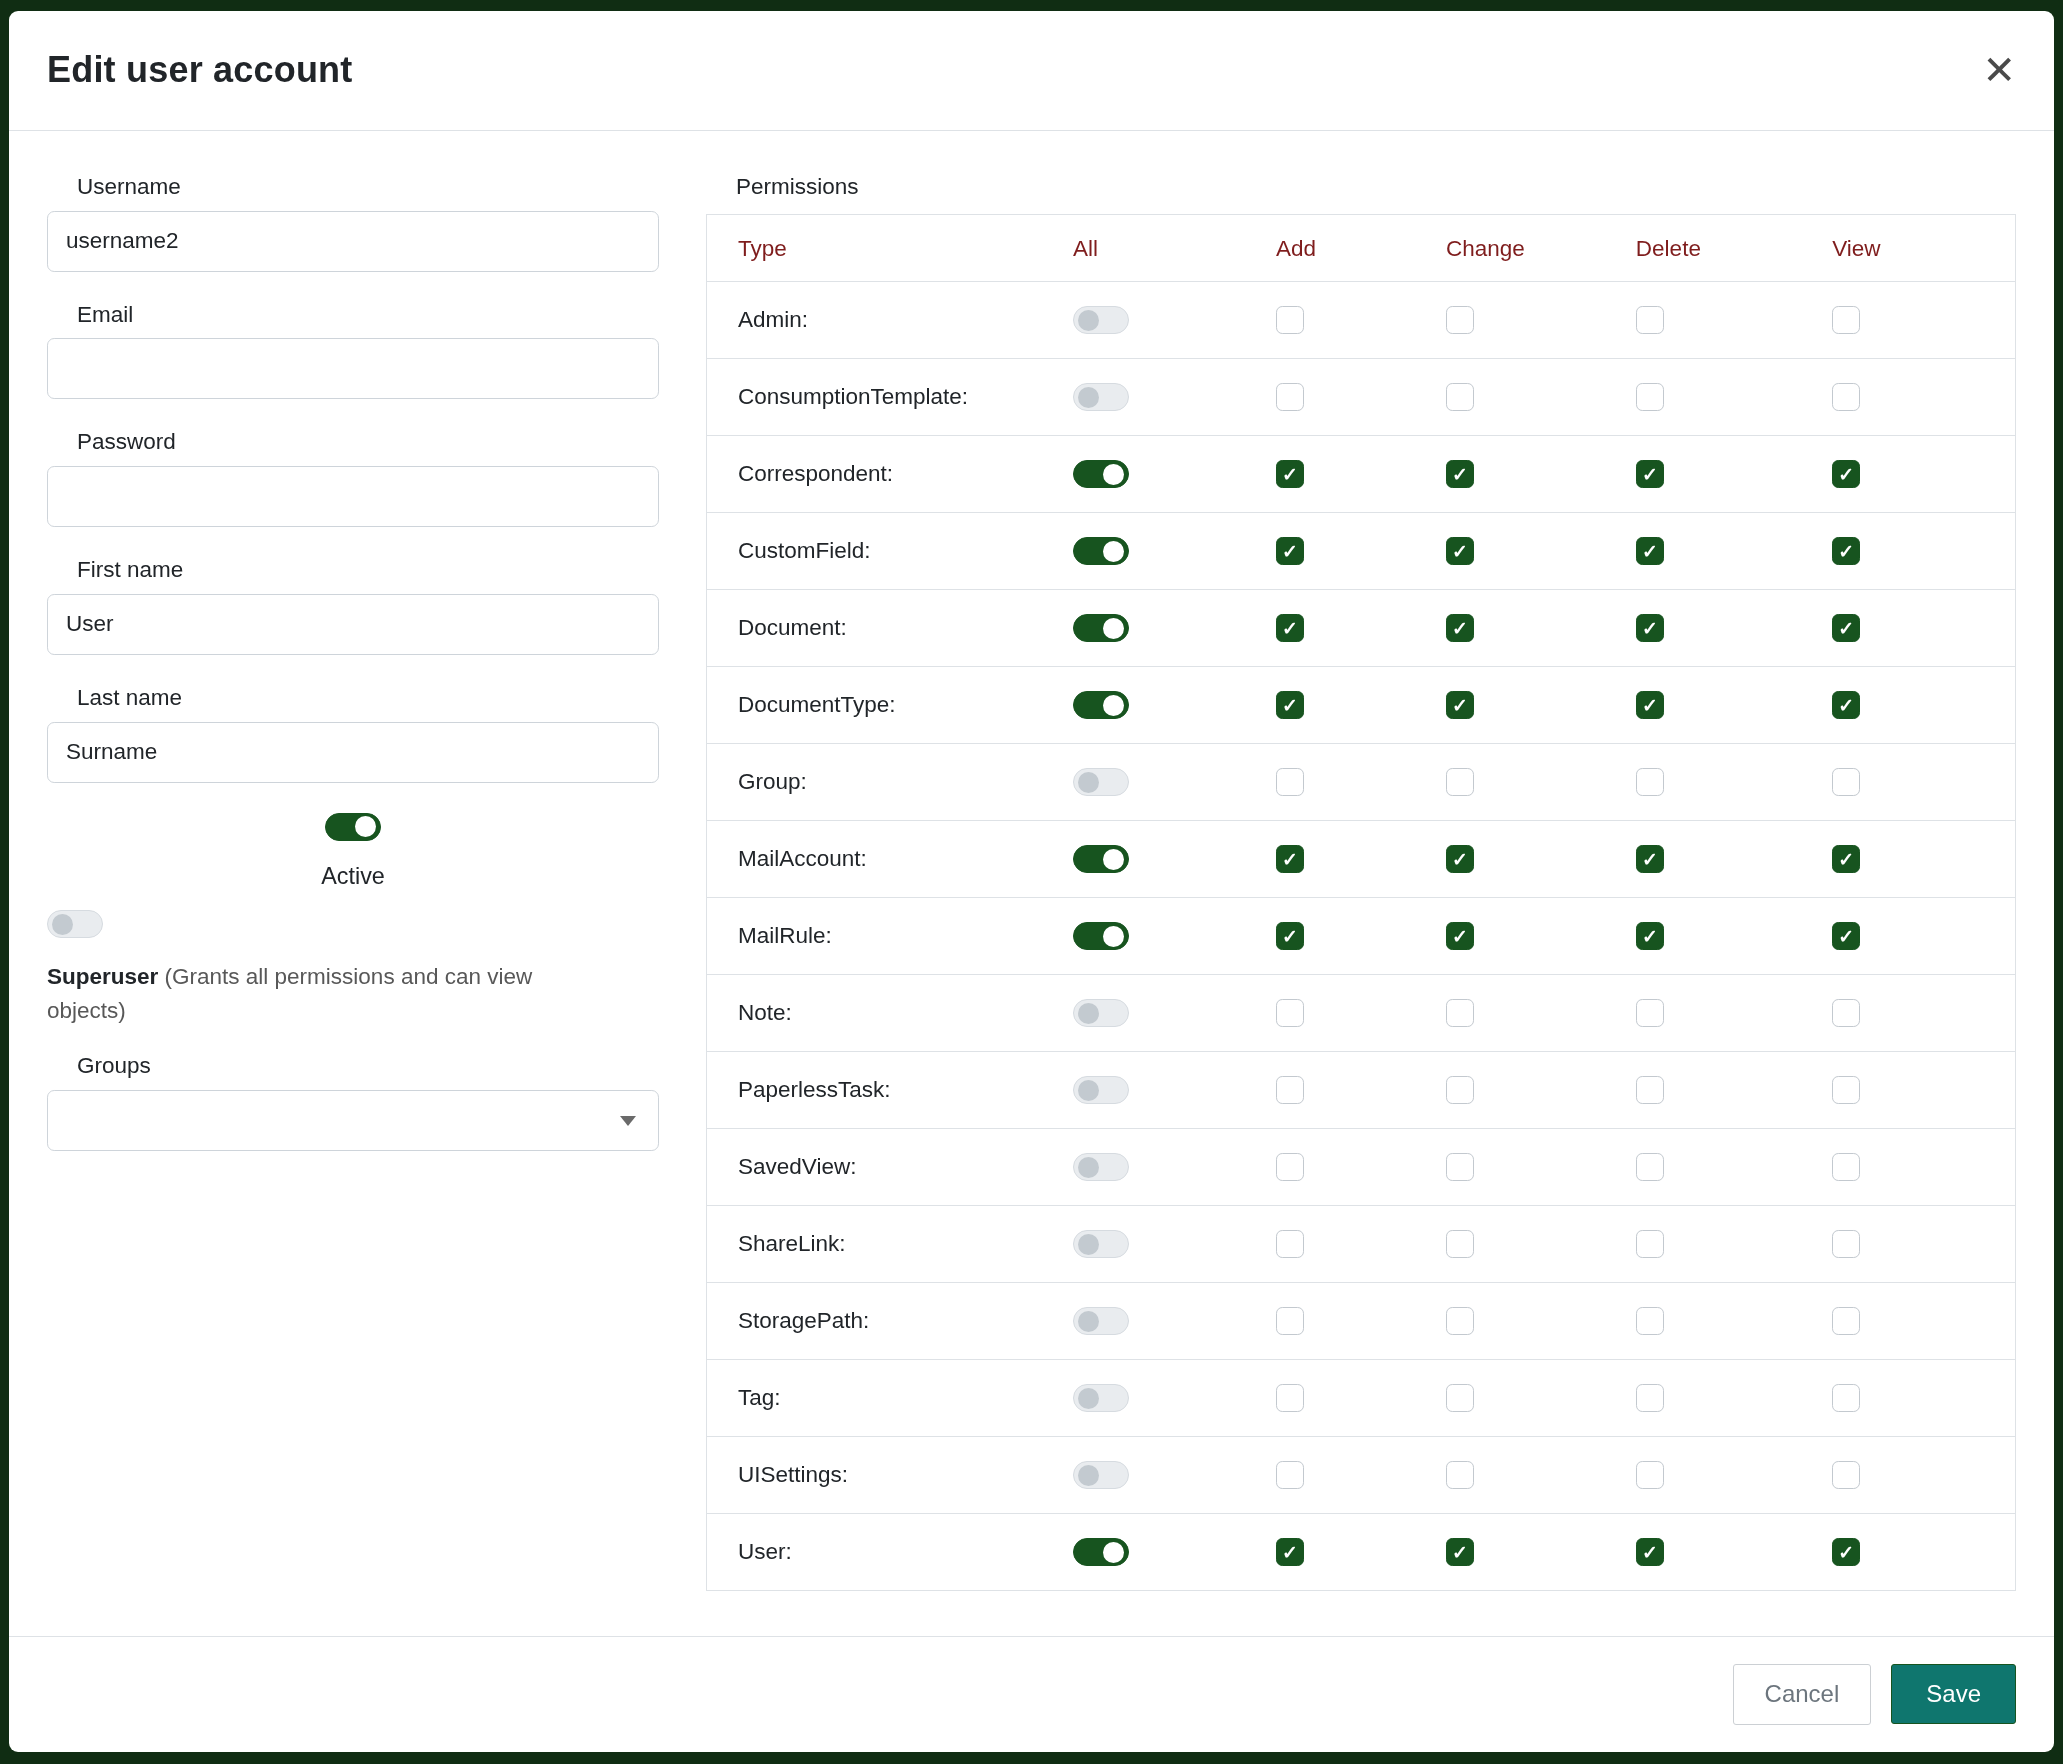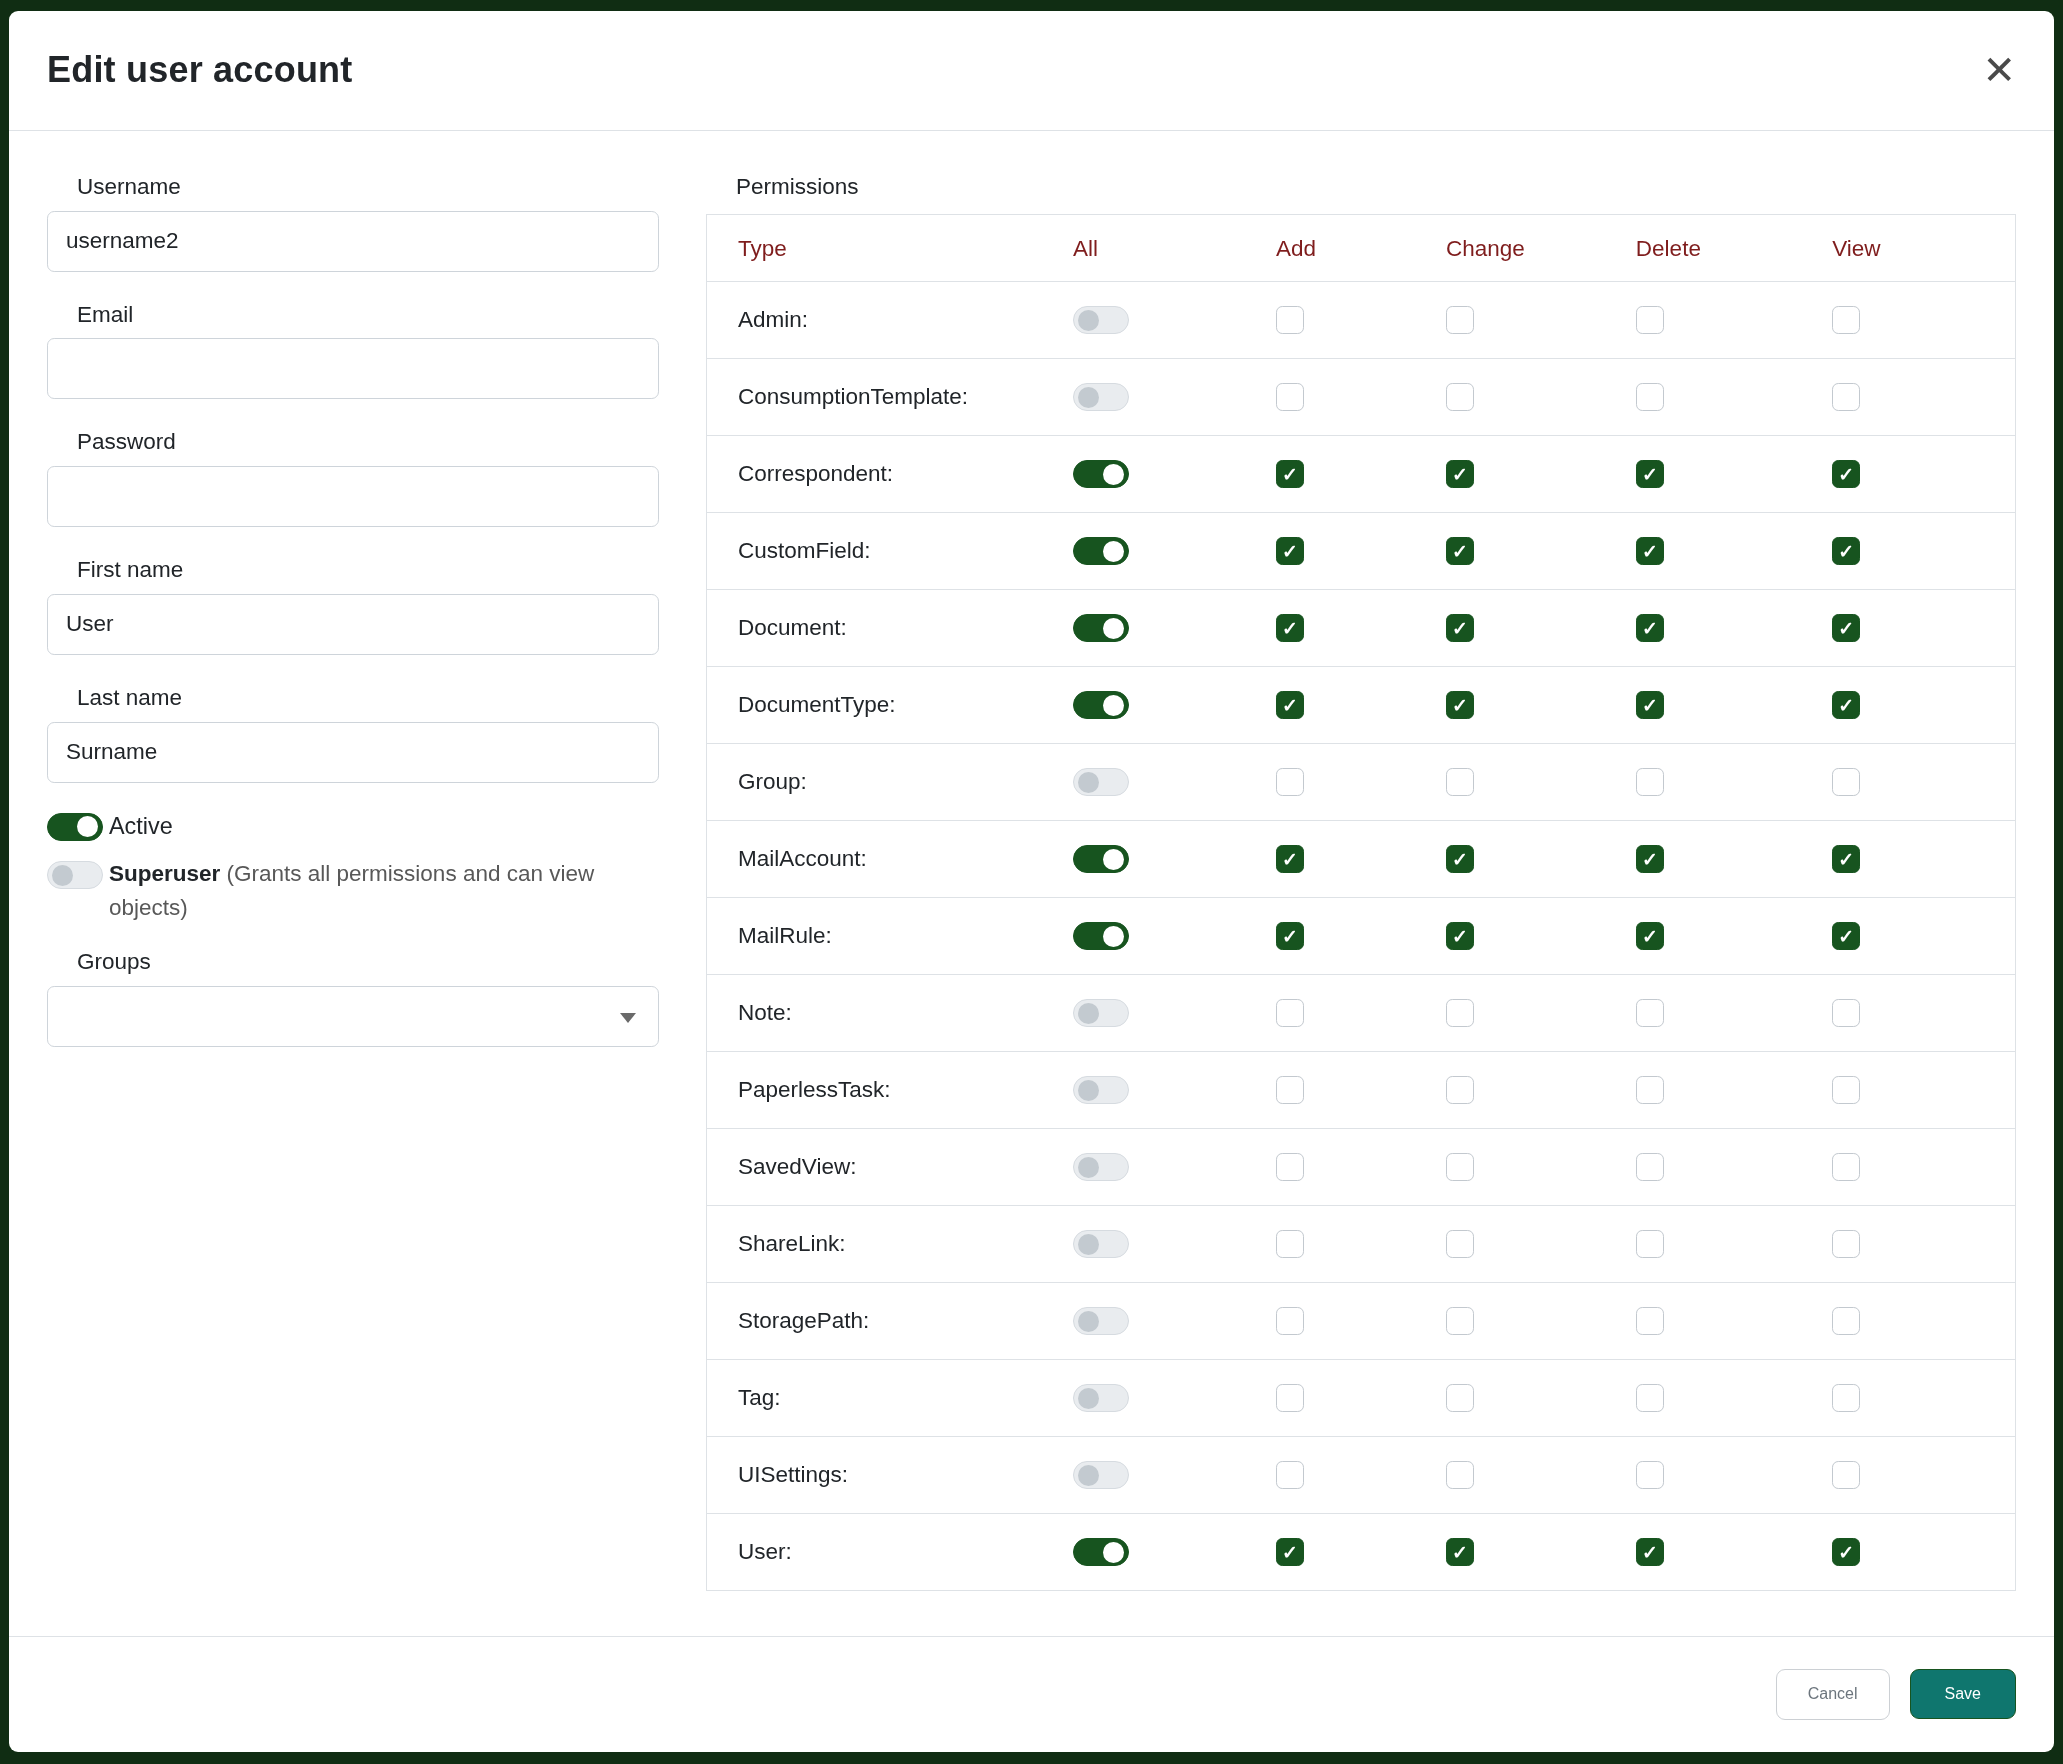--- a/index.html
+++ b/index.html
@@ -51,21 +51,21 @@
   .switch.on .knob { left:auto; right:3.6px; background:#fff; }
   
   .checkbox {
     width:28px; height:28px; border:0.9px solid #c3c9cf; border-radius:6.3px;
     background:#fff; cursor:pointer;
     display:flex; align-items:center; justify-content:center;
     font-size:19px; font-weight:bold; color:transparent; line-height:1;
   }
   .checkbox.checked { background:#17541f; border-color:#17541f; color:#fff; }
   
-  .toggle-row { display:flex; align-items:center; gap:6px; margin:3.6px 0 16px; }
+  .toggle-row { display:flex; align-items:center; gap:22px; margin:3.6px 0 16px;flex-direction:column; }
   .toggle-row-top { align-items:flex-start; margin-bottom:25px; }
   .toggle-row-top .switch { margin-top:4.5px; }
   .active-label { font-size:23.4px; font-weight:500; }
   .superuser-text { font-size:22.5px; line-height:1.5; max-width:522px; }
   .superuser-name { font-weight:600; }
   .superuser-note { color:#585858; }
   
   .select-box { position:relative; }
   .caret {
     position:absolute; right:21.6px; top:50%; margin-top:-3.6px;
@@ -80,21 +80,21 @@
     color:#7f1d1d;
   }
   table.perm th.type-col, table.perm td.type-cell { padding-left:31px; }
   table.perm td { border-top:0.9px solid #dee2e6; padding:24px 0; font-size:22.5px; vertical-align:middle; }
   
   .modal-footer {
     flex:0 0 auto; height:116px; border-top:0.9px solid #dee2e6;
     display:flex; align-items:center; justify-content:flex-end;
     gap:20px; padding:0 38px;
   }
-  .btn { font-size:16px; border-radius:9px; padding:15.3px 31px; cursor:pointer; font-family:inherit; }
+  .btn { font-size:24px; border-radius:3px; padding:15.3px 31px; cursor:pointer; font-family:inherit; }
   .btn-cancel { color:#6c757d; background:#fff; border:0.9px solid #ccd0d4; }
   .btn-save { color:#fff; background:#0f766e; border:0.9px solid #17541f; padding:15px 34px; }
 </style>
 </head>
 <body>
 
 <div class="modal">
 
   <div class="modal-header">
     <div class="modal-title">Edit user account</div>

